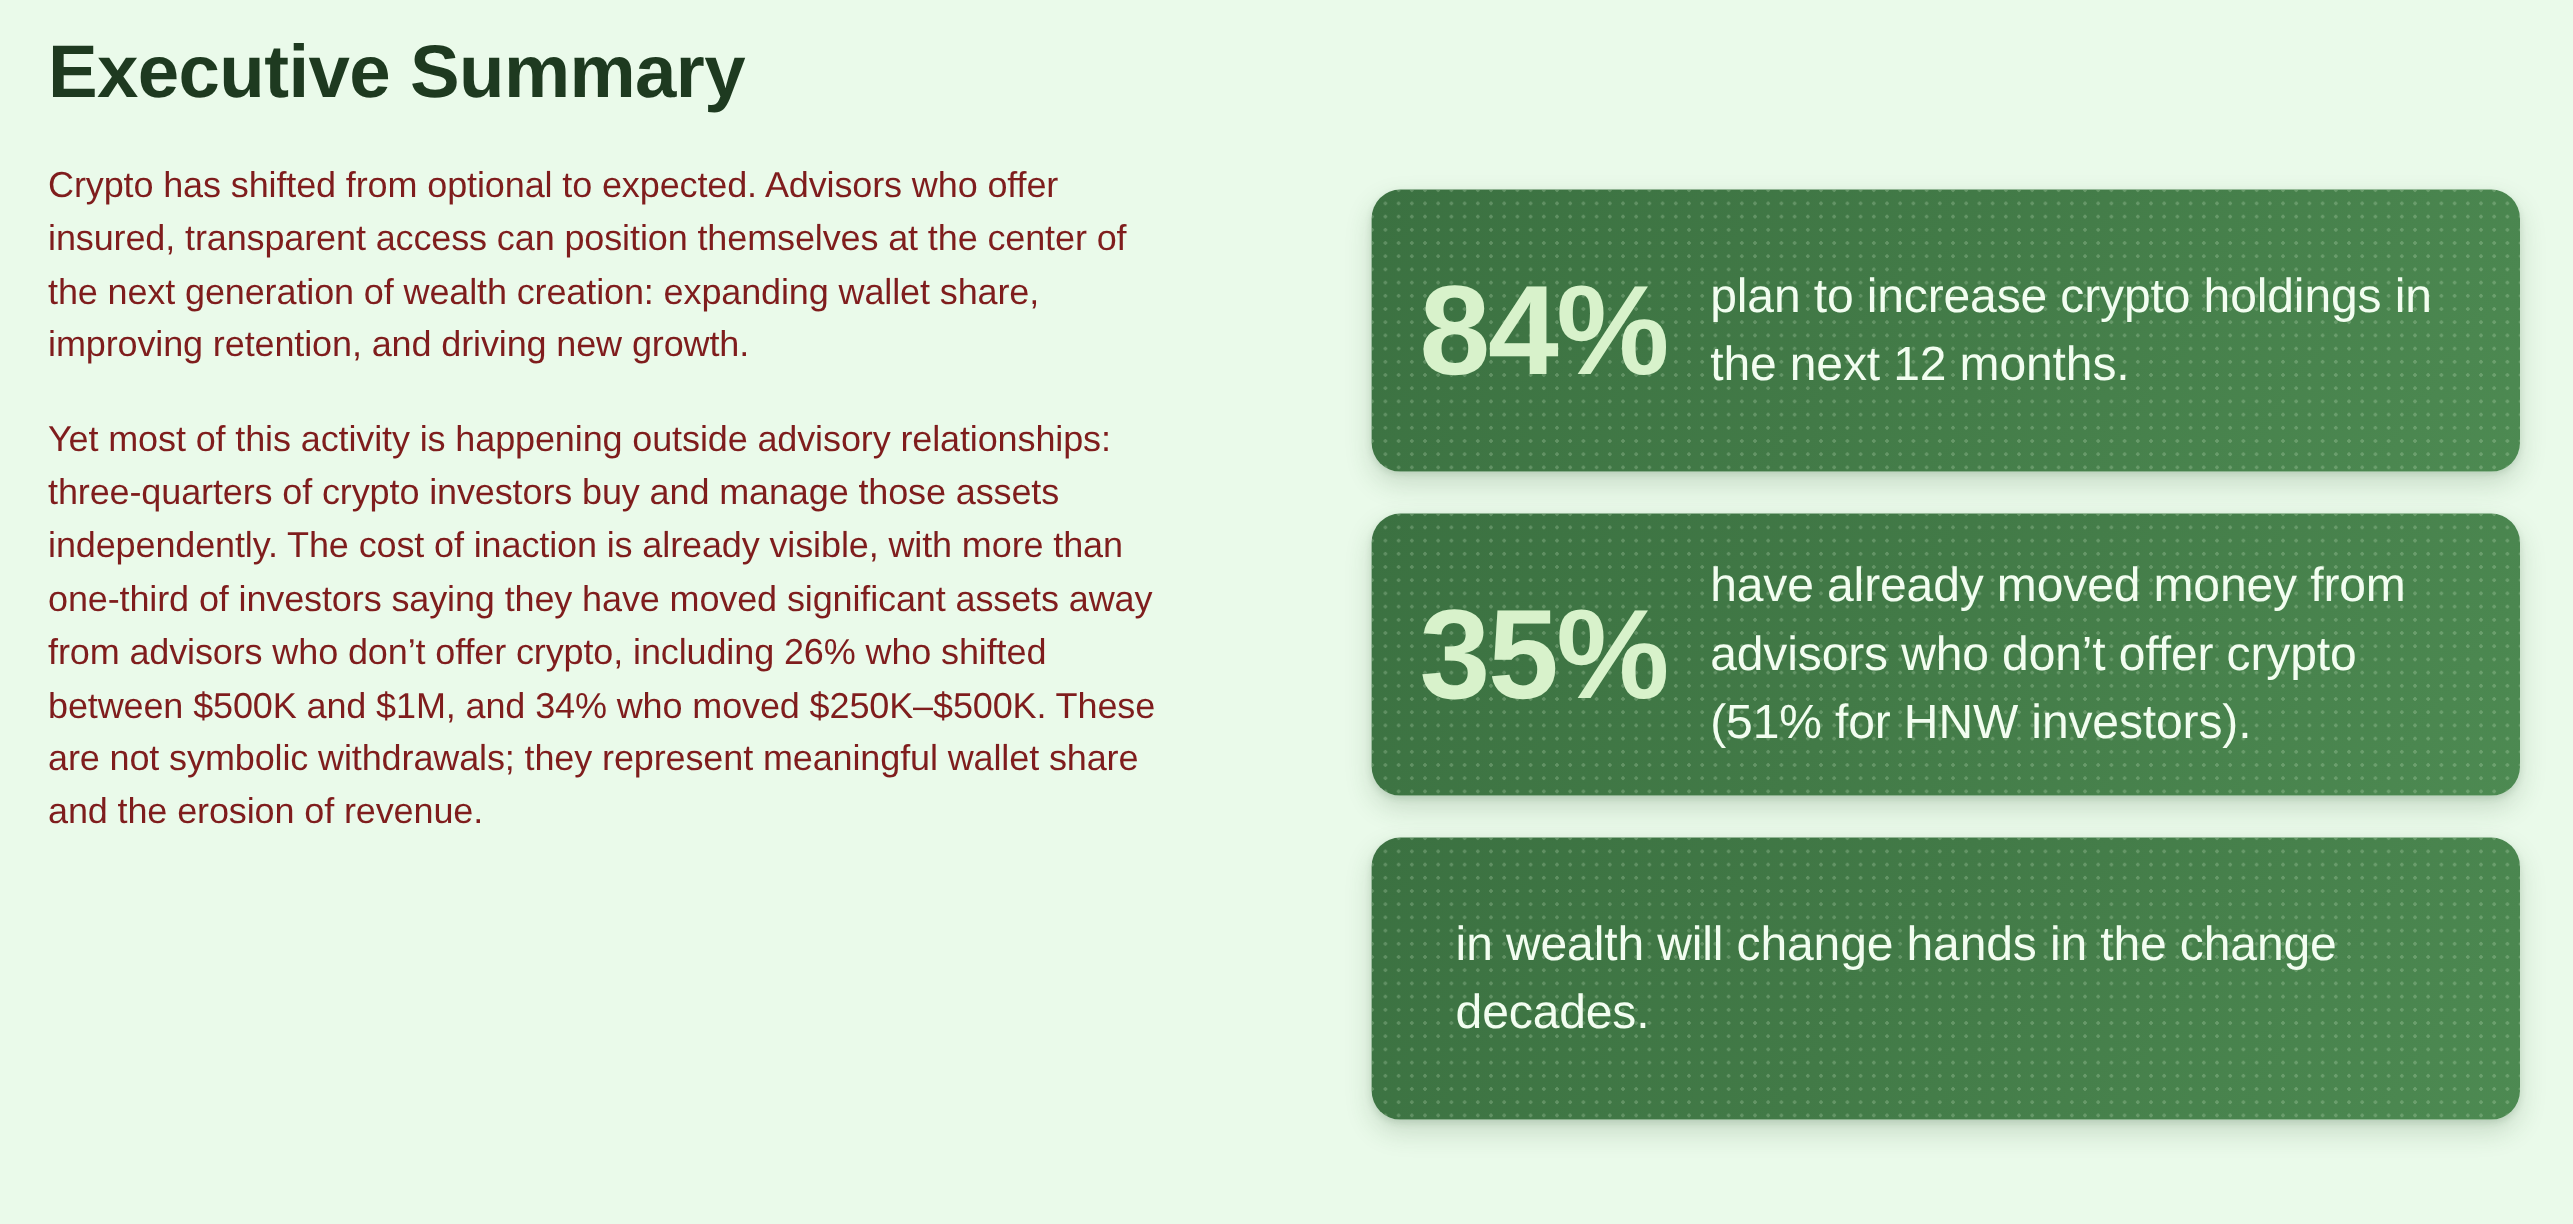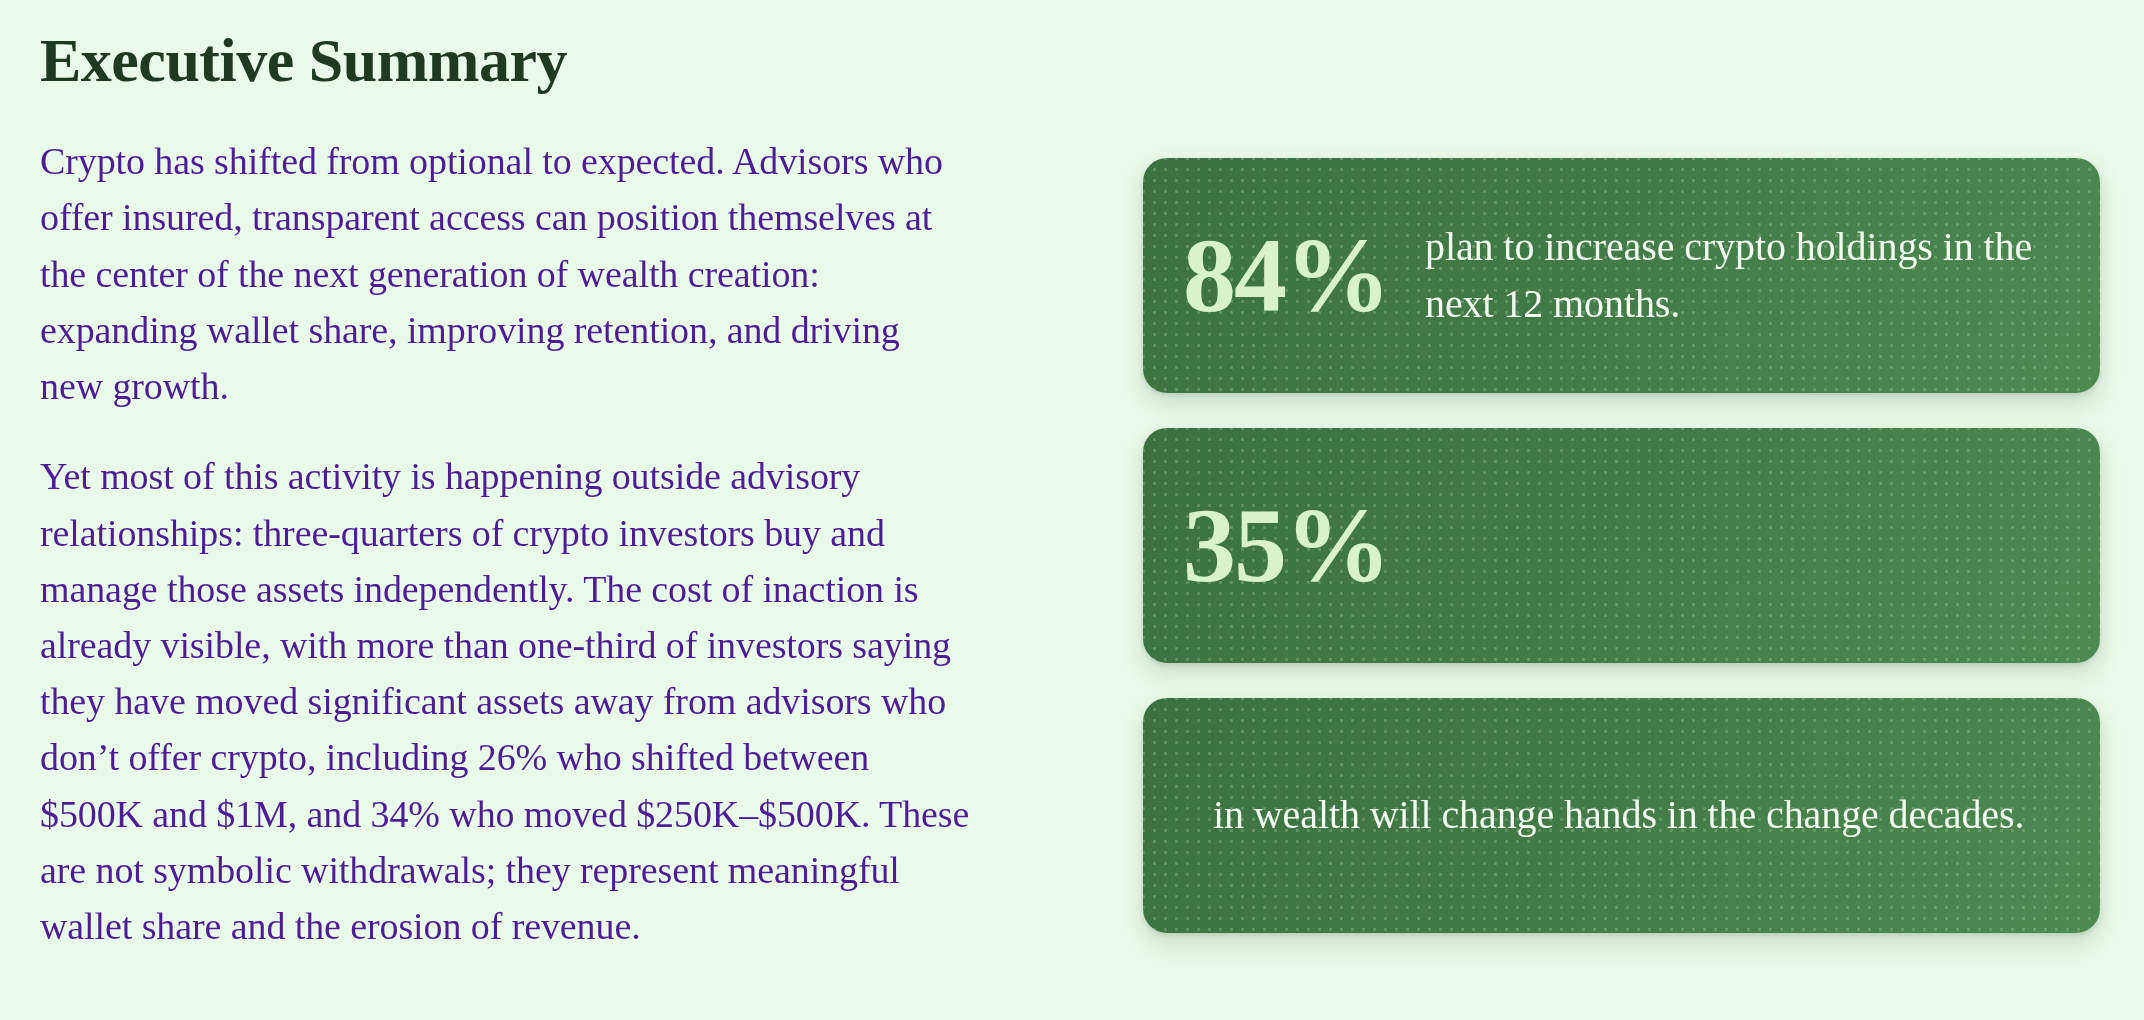--- a/index.html
+++ b/index.html
@@ -10,44 +10,43 @@
     background: #eafaea;
     font-family: "Liberation Sans", sans-serif;
     overflow: hidden;
   }
 
   .page {
     position: relative;
     width: 2144px;
     height: 751px;
     background: #eafaea;
-    font-family: Liberation Serif, serif;
   }
 
   
   .left-col {
     position: absolute;
     left: 40px;
     top: 28px;
     width: 960px;
   }
 
   .page-title {
     font-size: 62px;
     font-weight: 700;
     line-height: 1.05;
     letter-spacing: -0.5px;
     color: #1e3a20;
     margin-bottom: 40px;
   }
 
   .body-paragraph {
-    font-size: 38px;
+    font-size: 30px;
     line-height: 1.48;
-    color: #4c1d95;
+    color: #7f1d1d;
     letter-spacing: -0.1px;
     margin-bottom: 34px;
     max-width: 930px;
   }
   .body-paragraph:last-child { margin-bottom: 0; margin-top: 32px; }
 
   
   .cards-col {
     position: absolute;
     left: 1143px;
@@ -128,20 +127,21 @@
 
   <div class="cards-col">
 
     <div class="stat-card card-1">
       <div class="stat-value">84%</div>
       <div class="stat-desc">plan to increase crypto holdings in the next 12 months.</div>
     </div>
 
     <div class="stat-card card-2">
       <div class="stat-value">35%</div>
+      <div class="stat-desc">have already moved money from advisors who don’t offer crypto (51% for HNW investors).</div>
     </div>
 
     <div class="stat-card card-3">
       <div class="stat-desc">in wealth will change hands in the change decades.</div>
     </div>
 
   </div>
 </div>
 
 </body></html>

